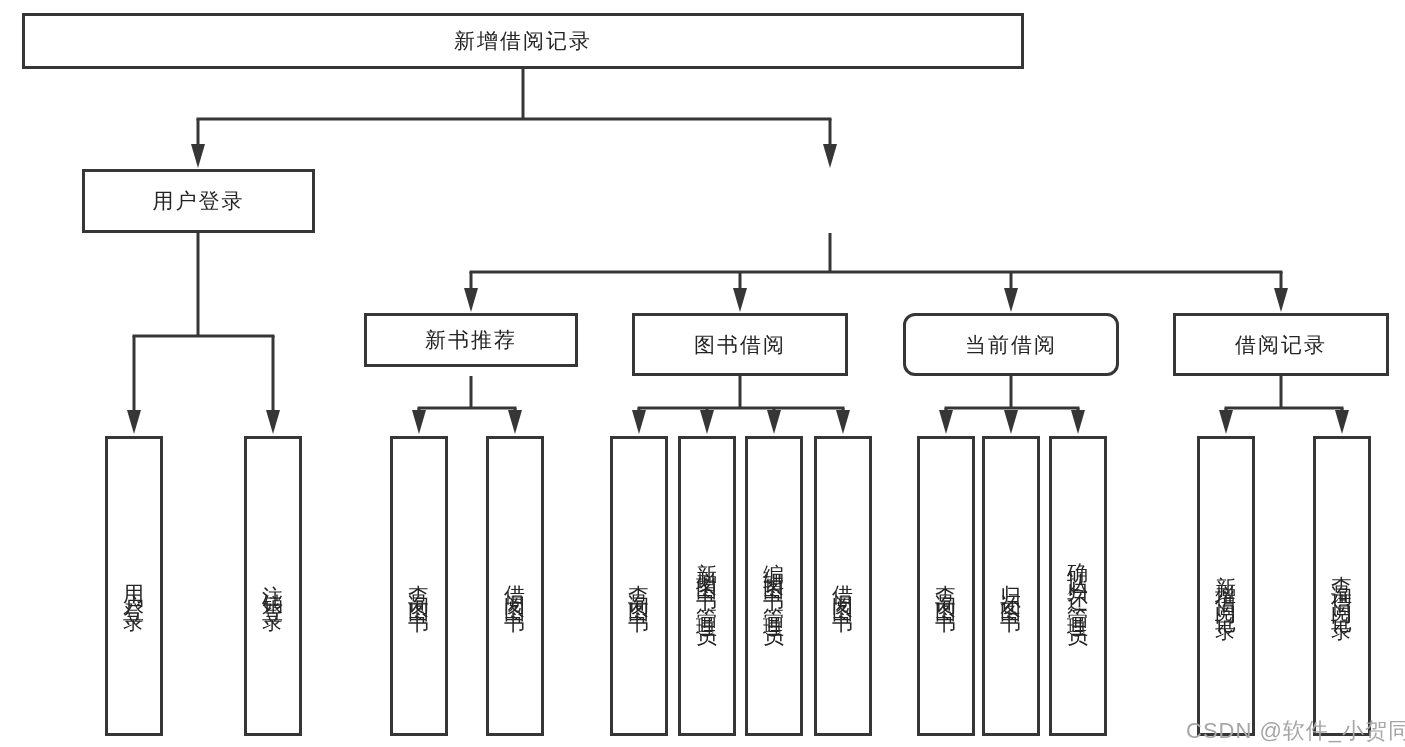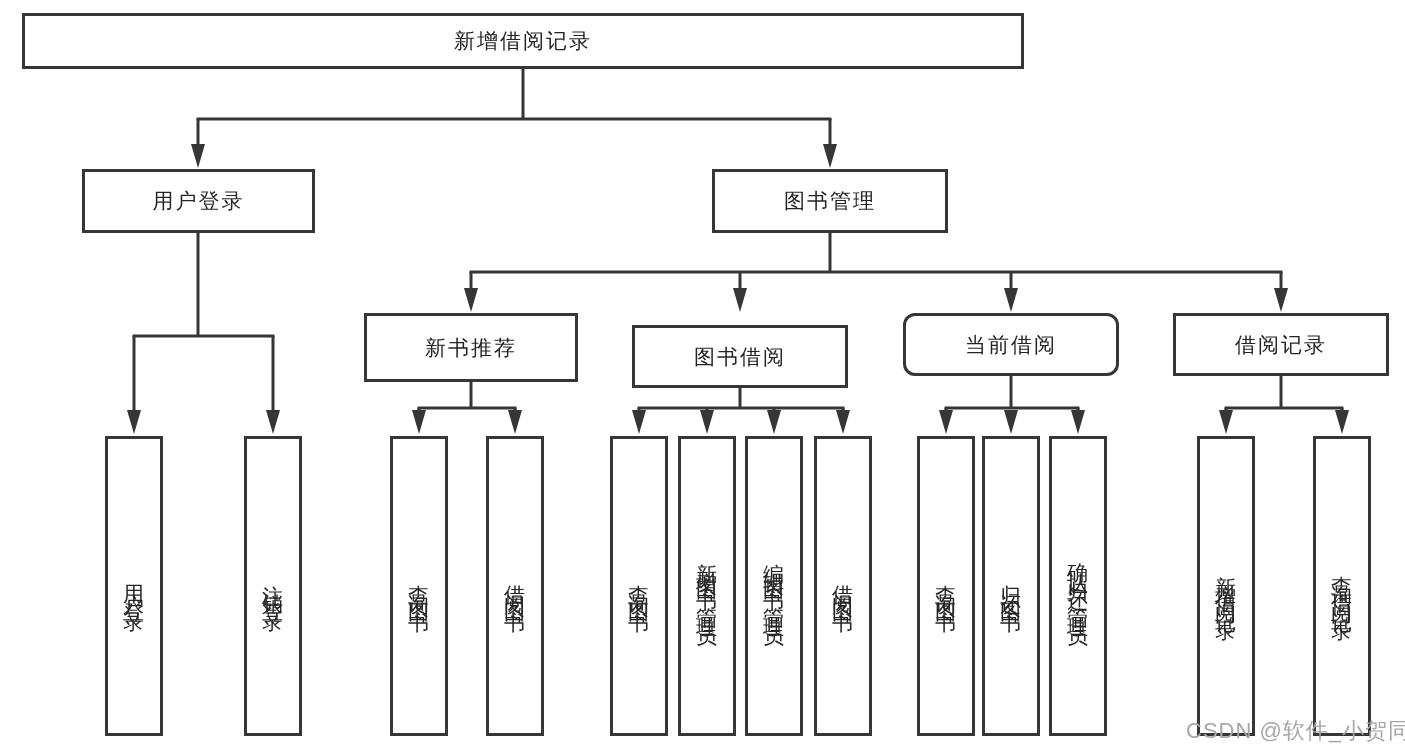--- a/index.html
+++ b/index.html
@@ -115,28 +115,25 @@
     </g>
   </svg>
 
   <div class="box" style="left:22px; top:13px; width:1002px; height:56px;">
     <span>新增借阅记录</span>
   </div>
 
   <div class="box" style="left:82px; top:169px; width:233px; height:64px;">
     <span>用户登录</span>
   </div>
-  <div class="box" style="left:712px; top:169px; width:236px; height:64px;">
-    <span>图书管理</span>
-  </div>
 
-  <div class="box" style="left:364px; top:313px; width:214px; height:69px;">
+  <div class="box" style="left:364px; top:313px; width:214px; height:54px;">
     <span>新书推荐</span>
   </div>
-  <div class="box" style="left:632px; top:325px; width:216px; height:63px;">
+  <div class="box" style="left:632px; top:313px; width:216px; height:63px;">
     <span>图书借阅</span>
   </div>
   <div class="box" style="left:903px; top:313px; width:216px; height:63px;border-radius:12px;">
     <span>当前借阅</span>
   </div>
   <div class="box" style="left:1173px; top:313px; width:216px; height:63px;">
     <span>借阅记录</span>
   </div>
 
   <div class="box vbox" style="left:105px; top:436px; width:58px; height:300px;">

